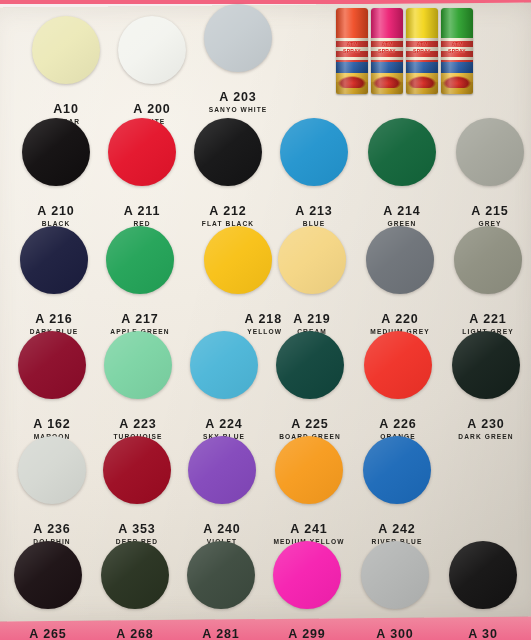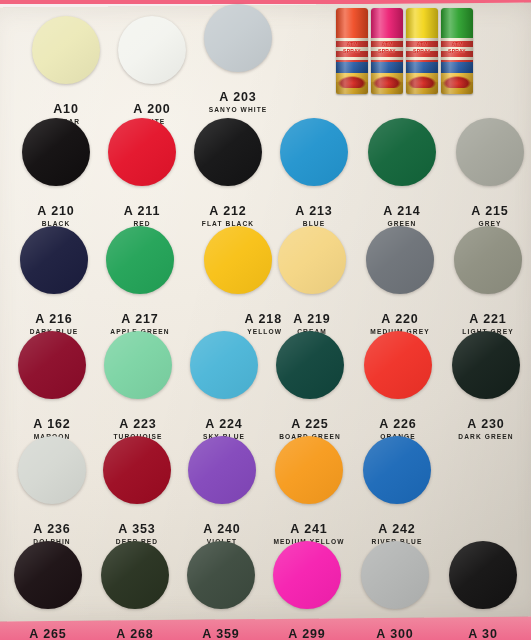--- a/index.html
+++ b/index.html
@@ -307,21 +307,21 @@
         <div class="code">A 265</div>
         <div class="nm">COCOA BROWN</div>
       </div>
       <div class="cell" style="left: 83px; top: 541px;">
         <div class="dot" style="background: rgb(39, 49, 31);"></div>
         <div class="code">A 268</div>
         <div class="nm">OLIVE GREEN</div>
       </div>
       <div class="cell" style="left: 169px; top: 541px;">
         <div class="dot" style="background: rgb(60, 74, 62);"></div>
-        <div class="code">A 359</div>
+        <div class="code">A 281</div>
         <div class="nm">MACHINE GREEN</div>
       </div>
       <div class="cell" style="left: 255px; top: 541px;">
         <div class="dot" style="background: rgb(246, 32, 176);"></div>
         <div class="code">A 299</div>
         <div class="nm">ROSE</div>
       </div>
       <div class="cell" style="left: 343px; top: 541px;">
         <div class="dot" style="background: rgb(179, 181, 180);"></div>
         <div class="code">A 300</div>

